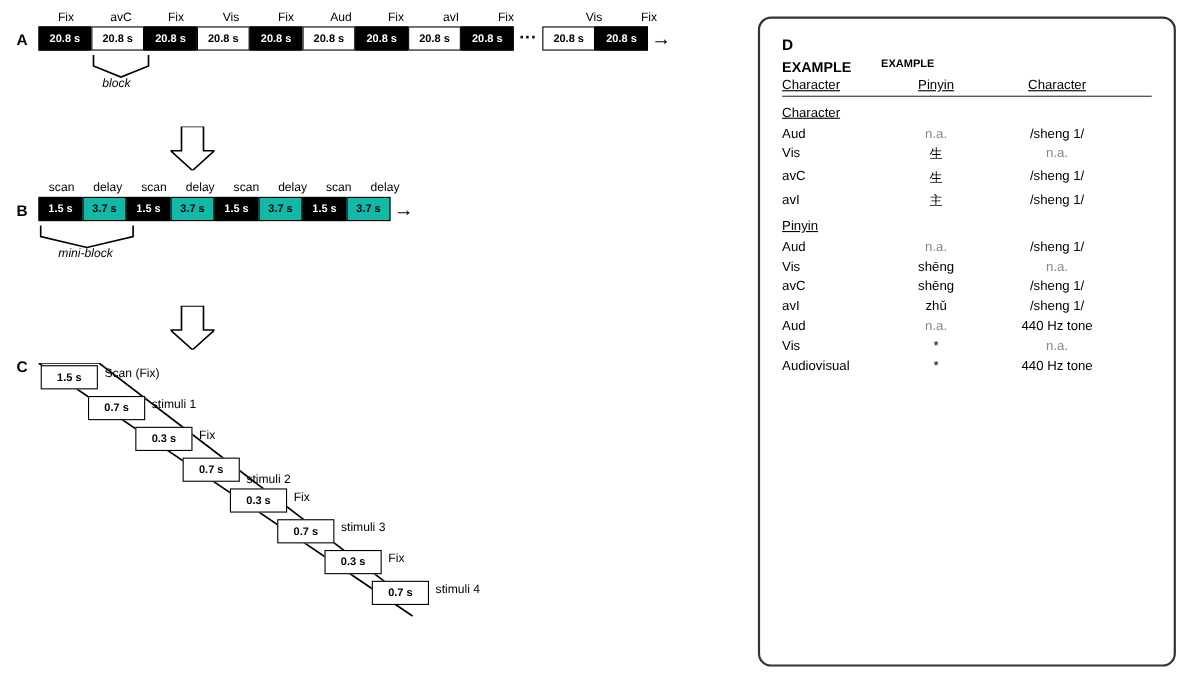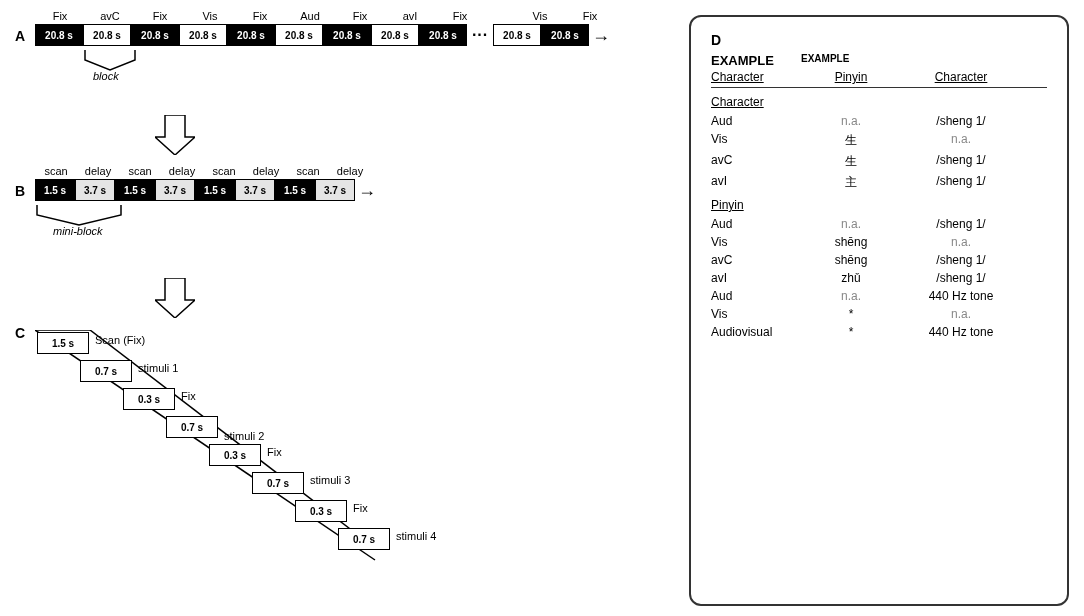--- a/index.html
+++ b/index.html
@@ -83,21 +83,21 @@
       align-items: center;
       justify-content: center;
       width: 40px;
       height: 22px;
       border: 1.5px solid #000;
       font-size: 10px;
       font-weight: bold;
     }
 
     .mini-block.black { background: #000; color: #fff; }
-    .mini-block.white { background: #e5e5e5; color: #000; }
+    .mini-block.white { background: #14b8a6; color: #000; }
 
     
     .section-c {
       position: absolute;
       top: 315px;
       left: 0;
       right: 10px;
     }
 
     .staircase-container {

